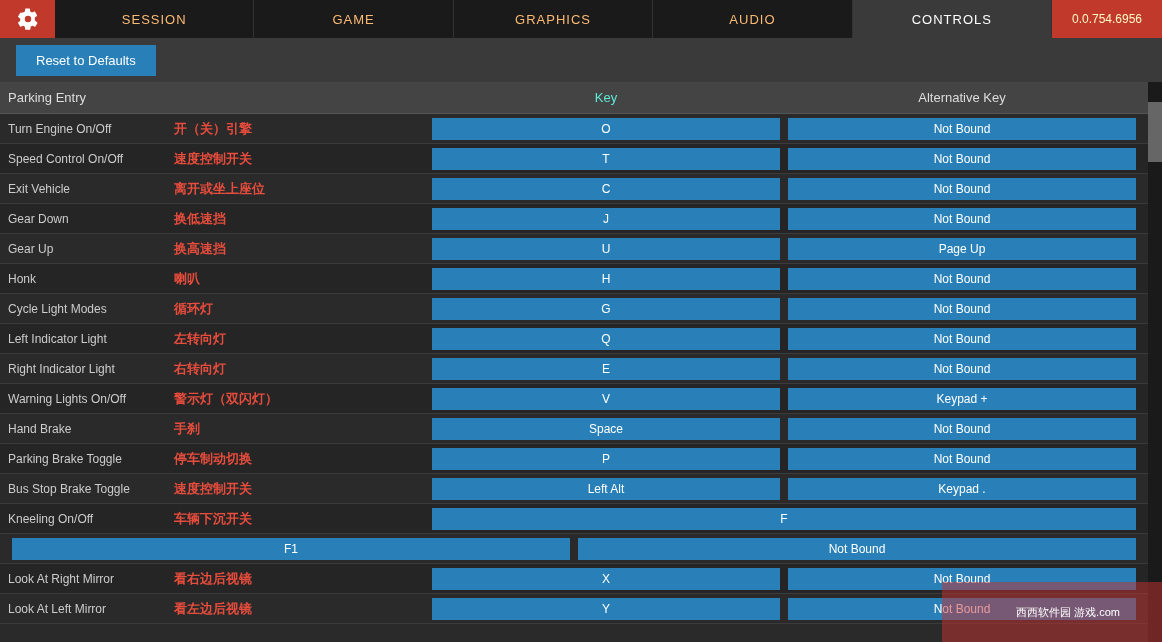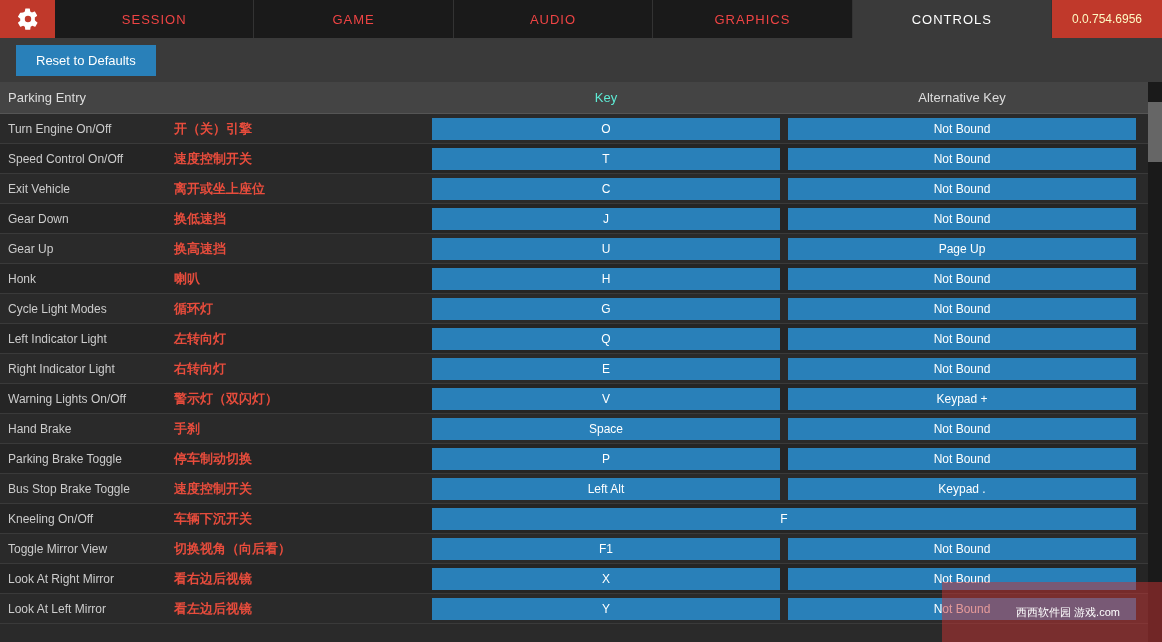--- a/index.html
+++ b/index.html
@@ -33,21 +33,21 @@
     }
     .nav-tabs {
       display: flex;
       flex: 1;
     }
     .nav-tab {
       flex: 1;
       display: flex;
       align-items: center;
       justify-content: center;
-      color: #ef4444;
+      color: #fdba74;
       font-size: 13px;
       letter-spacing: 1px;
       cursor: pointer;
       border-right: 1px solid #333;
       text-transform: uppercase;
     }
     .nav-tab.active {
       background: #3a3a3a;
       color: white;
     }
@@ -273,22 +273,22 @@
 
 <div class="top-nav">
   <div class="gear-btn">
     <svg viewBox="0 0 24 24">
       <path d="M12 15.5A3.5 3.5 0 0 1 8.5 12 3.5 3.5 0 0 1 12 8.5a3.5 3.5 0 0 1 3.5 3.5 3.5 3.5 0 0 1-3.5 3.5m7.43-2.92c.04-.36.07-.73.07-1.08s-.03-.73-.07-1.08l2.32-1.81c.21-.16.27-.46.13-.7l-2.2-3.81c-.13-.24-.42-.32-.66-.24l-2.74 1.1c-.57-.44-1.18-.79-1.84-1.07l-.42-2.91c-.04-.26-.27-.46-.54-.46H9.53c-.27 0-.5.2-.54.46l-.42 2.91c-.66.28-1.27.63-1.84 1.07L3.99 5.16c-.24-.08-.53 0-.66.24L1.13 9.21c-.14.24-.08.54.13.7l2.32 1.81C3.53 12.08 3.5 12.45 3.5 12.83s.03.73.07 1.08l-2.32 1.81c-.21.16-.27.46-.13.7l2.2 3.81c.13.24.42.32.66.24l2.74-1.1c.57.44 1.18.79 1.84 1.07l.42 2.91c.04.26.27.46.54.46h4.4c.27 0 .5-.2.54-.46l.42-2.91c.66-.28 1.27-.63 1.84-1.07l2.74 1.1c.24.08.53 0 .66-.24l2.2-3.81c.14-.24.08-.54-.13-.7l-2.32-1.81z"></path>
     </svg>
   </div>
   <div class="nav-tabs">
     <div class="nav-tab">SESSION</div>
     <div class="nav-tab">GAME</div>
+    <div class="nav-tab">GRAPHICS</div>
     <div class="nav-tab">AUDIO</div>
-    <div class="nav-tab">GRAPHICS</div>
     <div class="nav-tab active">CONTROLS</div>
   </div>
   <div class="version-box">0.0.754.6956</div>
 </div>
 
 <div class="controller-bar">
   <button class="reset-btn">Reset to Defaults</button>
 </div>
 
 <div class="content-area">
@@ -460,24 +460,20 @@
         <div class="table-row">
           <div class="cell-entry">
             <span class="entry-en">Kneeling On/Off</span>
             <span class="entry-cn">车辆下沉开关</span>
           </div>
           <div class="cell-key">
             <button class="key-btn">F</button>
           </div>
         </div>
         <div class="table-row">
-          <div class="cell-entry">
-            <span class="entry-en">Toggle Mirror View</span>
-            <span class="entry-cn">切换视角（向后看）</span>
-          </div>
           <div class="cell-key">
             <button class="key-btn">F1</button>
           </div>
           <div class="cell-altkey">
             <button class="key-btn">Not Bound</button>
           </div>
         </div>
         <div class="table-row">
           <div class="cell-entry">
             <span class="entry-en">Look At Right Mirror</span>

